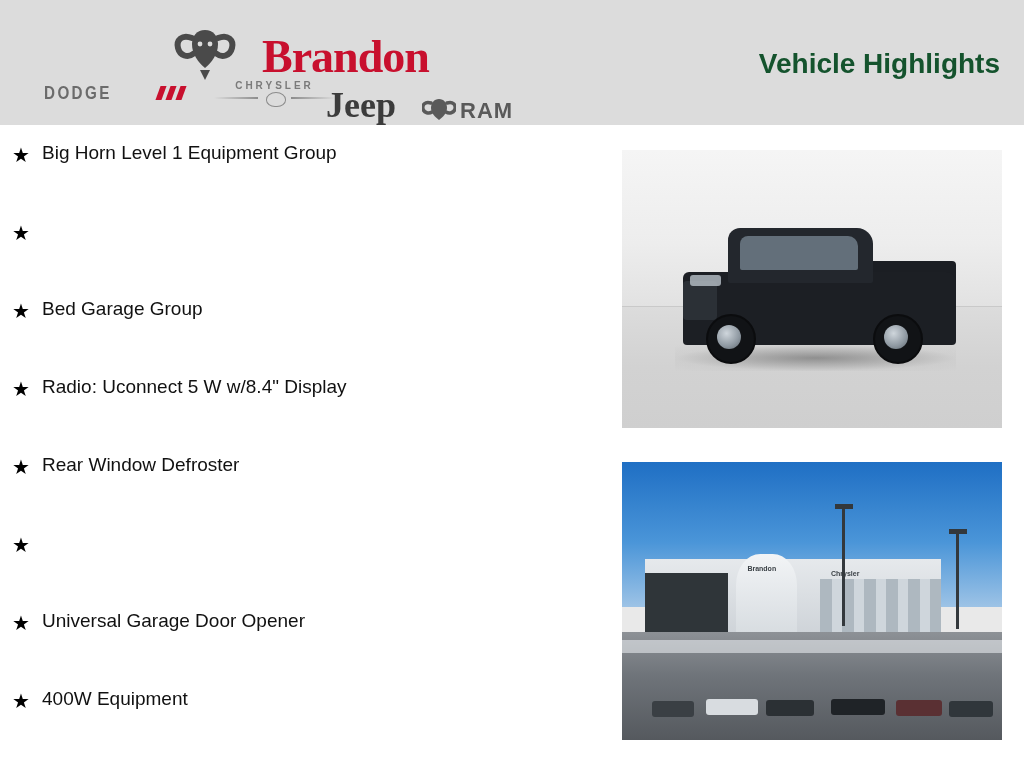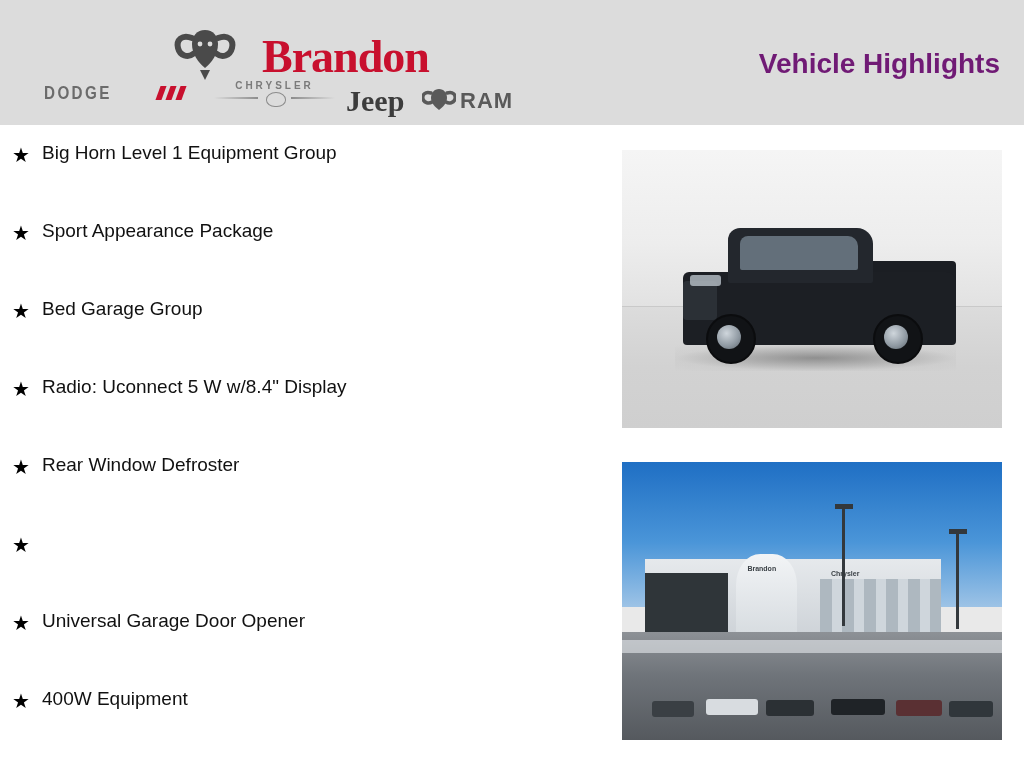--- a/index.html
+++ b/index.html
@@ -120,52 +120,52 @@
     margin-left: -9px;
     width: 18px;
     height: 13px;
     border: 1px solid #8c8c8c;
     border-radius: 50% 50% 45% 45%;
     background: #dcdcdc;
   }
 
   .jeep-word {
     position: absolute;
-    left: 316px;
+    left: 296px;
     top: 76px;
-    font-size: 30px;
+    font-size: 36px;
     font-weight: bold;
     color: #3c3c3c;
     font-family: "Liberation Serif", serif;
     letter-spacing: 0px;
   }
   .ram-logo-small {
     position: absolute;
     left: 392px;
-    top: 78px;
+    top: 88px;
     width: 110px;
     height: 28px;
   }
   .ram-word {
     position: absolute;
     left: 38px;
     top: 2px;
     font-size: 22px;
     font-weight: bold;
     color: #5a5a5a;
     letter-spacing: 1px;
   }
 
   .header-title {
     position: absolute;
     right: 24px;
     top: 48px;
     font-size: 28px;
     font-weight: bold;
-    color: #701a75;
+    color: #14532d;
   }
 
   
   .highlights {
     position: absolute;
     left: 0;
     top: 132px;
     width: 600px;
   }
   .hl-item {
@@ -453,21 +453,20 @@
 
   <div class="highlights">
 
     <div class="hl-item">
       <div class="hl-star">★</div>
       <div class="hl-label">Big Horn Level 1 Equipment Group</div>
     </div>
 
     <div class="hl-item">
       <div class="hl-star">★</div>
-      <div class="hl-label">Sport Appearance Package</div>
     </div>
 
     <div class="hl-item">
       <div class="hl-star">★</div>
       <div class="hl-label">Bed Garage Group</div>
     </div>
 
     <div class="hl-item">
       <div class="hl-star">★</div>
       <div class="hl-label">Radio: Uconnect 5 W w/8.4" Display</div>

